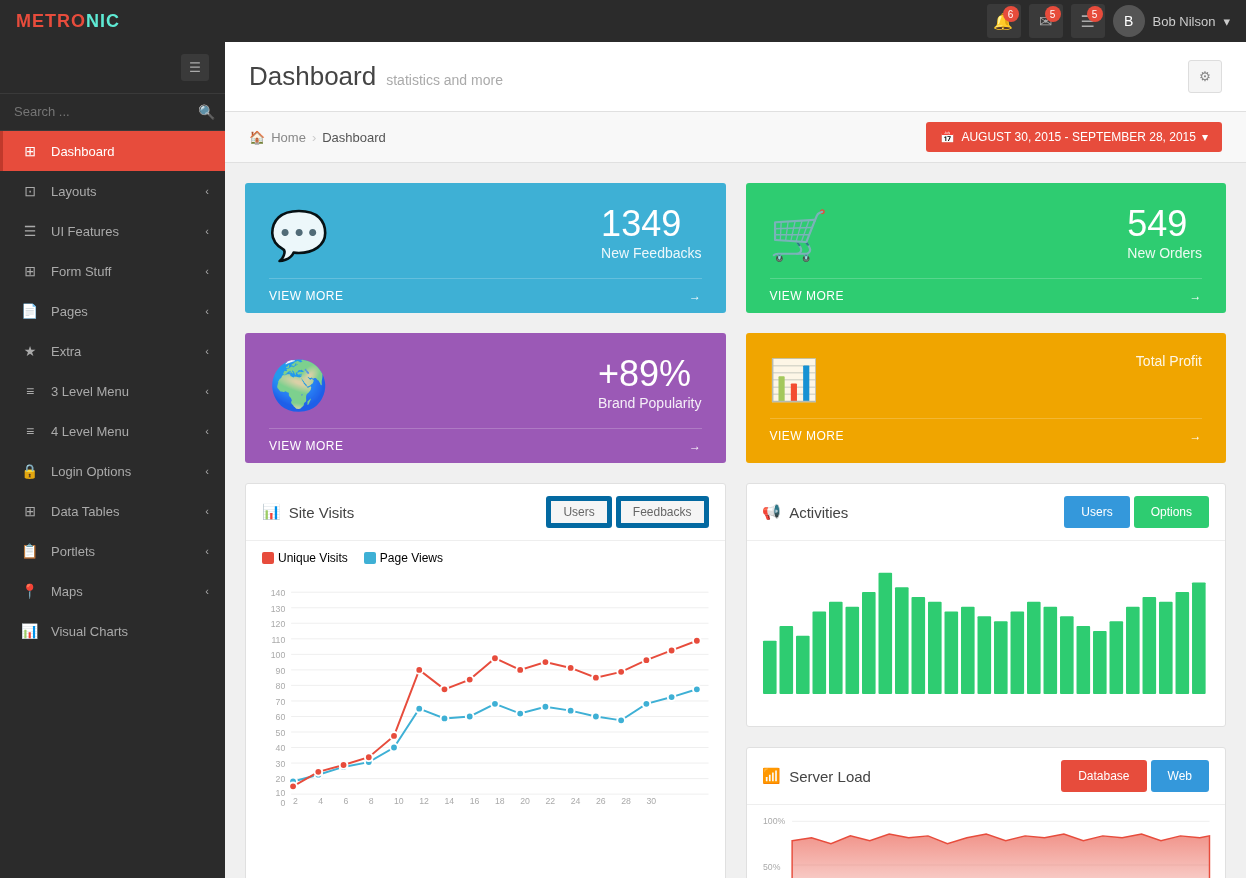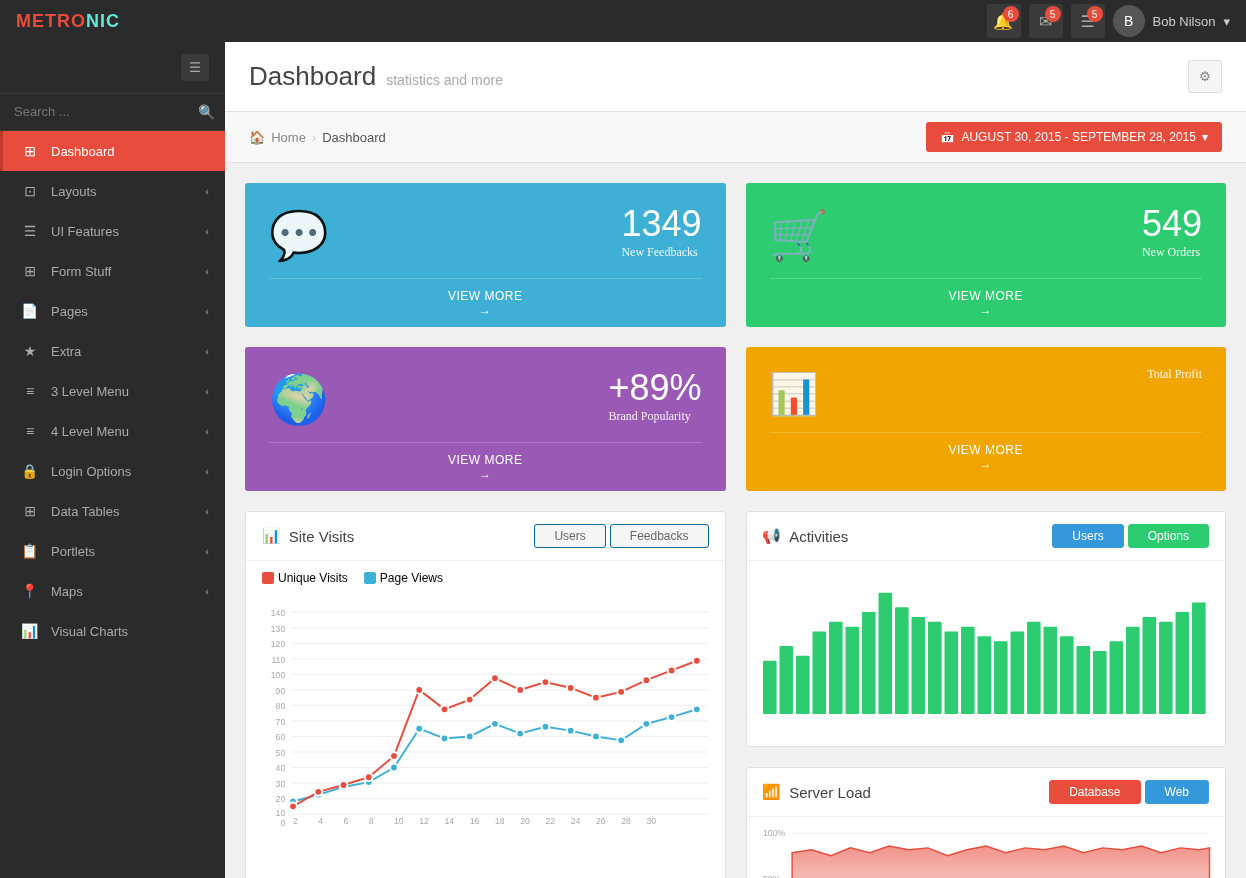--- a/index.html
+++ b/index.html
@@ -205,33 +205,32 @@
       padding: 20px 24px 0 24px;
       color: #fff;
       position: relative;
       overflow: hidden;
       min-height: 130px;
     }
     .stat-card-inner { display: flex; justify-content: space-between; align-items: flex-start; }
     .stat-card-icon { font-size: 48px; opacity: 0.9; margin-top: 4px; }
     .stat-card-values { text-align: left; }
     .stat-card-number { font-size: 36px; font-weight: 300; }
-    .stat-card-label { font-size: 12px; opacity: 0.9; font-family: Liberation Serif, serif; }
+    .stat-card-label { font-size: 14px; opacity: 0.9; }
     .stat-card-footer {
       margin-top: 14px;
       padding: 10px 0;
       border-top: 1px solid rgba(255,255,255,0.2);
       font-size: 12px;
       display: flex;
       align-items: center;
       justify-content: space-between;
       letter-spacing: 0.5px;
       text-transform: uppercase;
       cursor: pointer;
-      flex-direction: column;
     }
     .card-blue { background: #3eb0d5; }
     .card-green { background: #2ecc71; }
     .card-purple { background: #9b59b6; }
     .card-orange { background: #f0a500; }
 
     
     .charts-row {
       display: grid;
       grid-template-columns: 1fr 1fr;
@@ -247,22 +246,22 @@
     .chart-header {
       padding: 12px 16px;
       display: flex;
       align-items: center;
       justify-content: space-between;
       border-bottom: 1px solid #eee;
     }
     .chart-title { font-size: 15px; color: #444; display: flex; align-items: center; gap: 8px; }
     .chart-actions { display: flex; gap: 4px; }
     .chart-btn {
-      padding: 4px 19px;
-      border: 1px solid #0369a1;
+      padding: 4px 12px;
+      border: 5px solid #0369a1;
       background: #f5f5f5;
       color: #666;
       font-size: 12px;
       cursor: pointer;
       border-radius: 3px;
     }
     .chart-btn.active { background: #3498db; color: #fff; border-color: #3498db; }
     .chart-btn.active-green { background: #2ecc71; color: #fff; border-color: #2ecc71; }
     .chart-body { padding: 10px 16px 16px; }
     .chart-legend { display: flex; gap: 16px; margin-bottom: 24px; font-size: 12px; align-items: center; }

